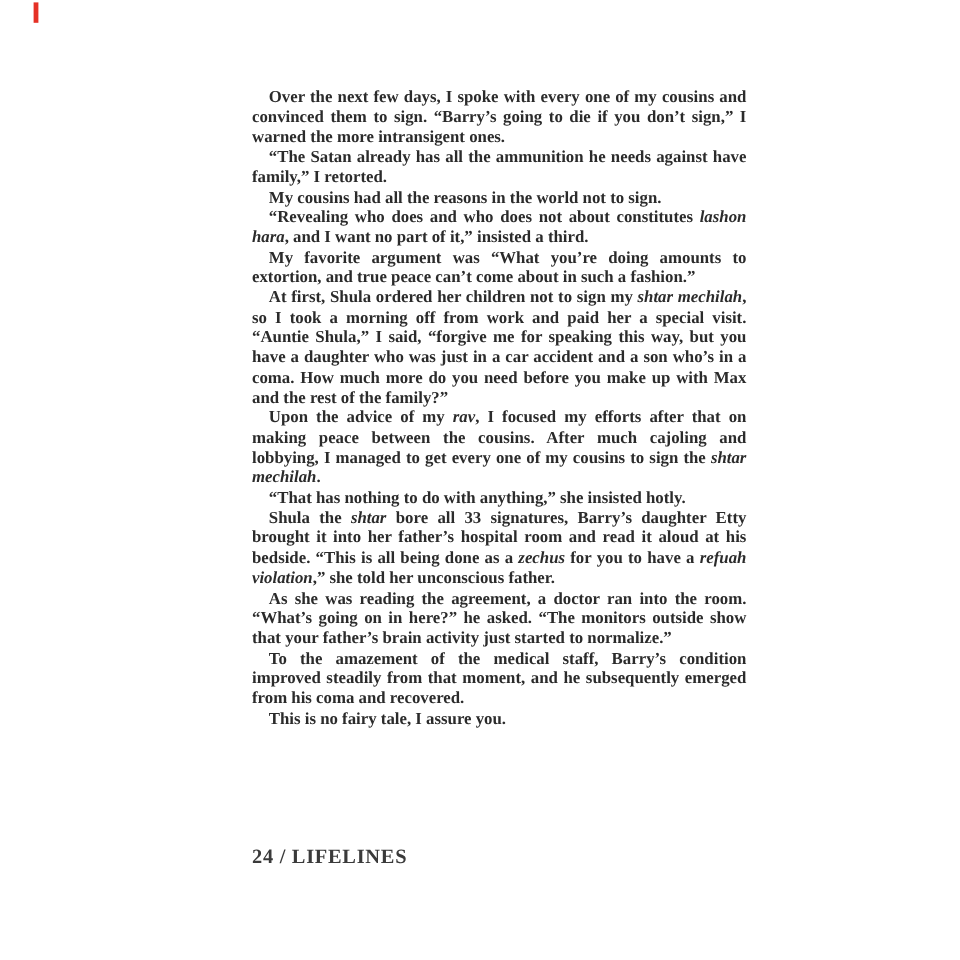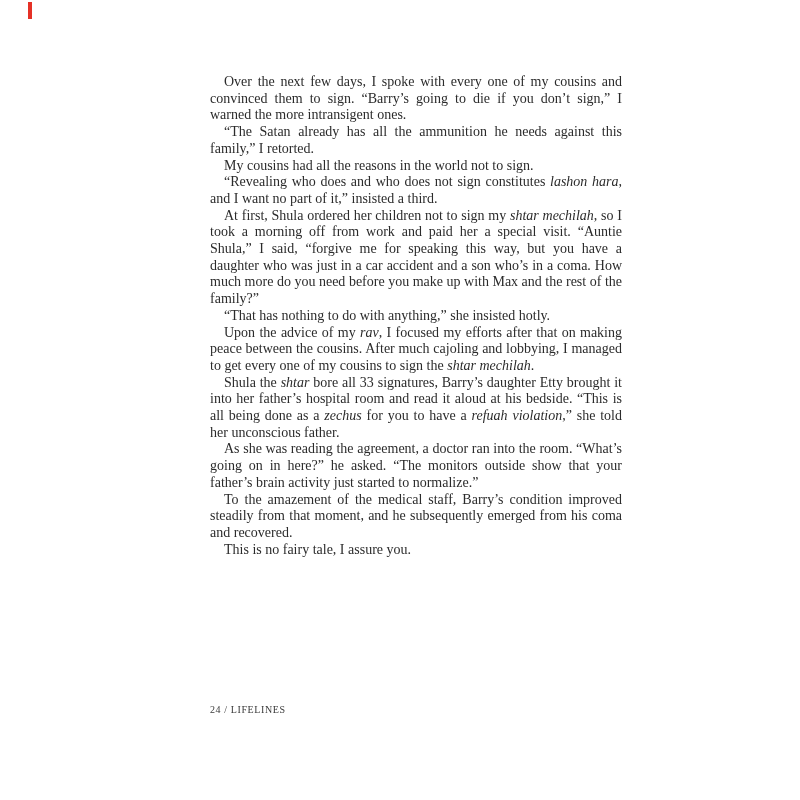--- a/index.html
+++ b/index.html
@@ -6,60 +6,62 @@
   body {
     width: 800px; height: 800px;
     background: #ffffff;
     font-family: "Liberation Serif", serif;
   }
   .page {
     position: relative;
     width: 724px; height: 800px;
     background: #ffffff;
     overflow: hidden;
+    font-weight: bold;
   }
   .text-block {
     position: absolute;
     left: 210px; top: 74px;
     width: 412px;
     font-size: 14px;
     line-height: 16.7px;
     color: #2b2b2b;
     text-align: justify;
   }
   .para {
     margin: 0;
     padding: 0;
     text-indent: 14px;
   }
   .para em { font-style: italic; }
   .footer {
     position: absolute;
     left: 210px; top: 704px;
-    font-size: 10px;
+    font-size: 17px;
     letter-spacing: 0.6px;
     color: #3a3a3a;
   }
   .mark { position: absolute; }
   .mark-tl { left: 28px; top: 2px;  width: 4px;  height: 17px; }
   .mark-br { left: 744px; top: 788px; width: 25px; height: 7px; }
 </style>
 </head>
 <body style="background: rgb(255, 255, 255);">
 
 <div class="page">
   <div class="mark mark-tl" style="background: rgb(229, 49, 38);"></div>
   <div class="mark mark-br" style="background: rgb(229, 49, 38);"></div>
   <div class="text-block" style="color: rgb(43, 43, 43);">
       <p class="para"><span>Over the next few days, I spoke with every one of my cousins and convinced them to sign. “Barry’s going to die if you don’t sign,” I warned the more intransigent ones.</span></p>
-      <p class="para"><span>“The Satan already has all the ammunition he needs against this family,” I retorted.</span></p>
+      <p class="para"><span>“The Satan already has all the ammunition he needs against have family,” I retorted.</span></p>
       <p class="para"><span>My cousins had all the reasons in the world not to sign.</span></p>
-      <p class="para"><span>“Revealing who does and who does not sign constitutes </span><em>lashon hara</em><span>, and I want no part of it,” insisted a third.</span></p>
+      <p class="para"><span>“Revealing who does and who does not about constitutes </span><em>lashon hara</em><span>, and I want no part of it,” insisted a third.</span></p>
+      <p class="para"><span>My favorite argument was “What you’re doing amounts to extortion, and true peace can’t come about in such a fashion.”</span></p>
       <p class="para"><span>At first, Shula ordered her children not to sign my </span><em>shtar mechilah</em><span>, so I took a morning off from work and paid her a special visit. “Auntie Shula,” I said, “forgive me for speaking this way, but you have a daughter who was just in a car accident and a son who’s in a coma. How much more do you need before you make up with Max and the rest of the family?”</span></p>
+      <p class="para"><span>Upon the advice of my </span><em>rav</em><span>, I focused my efforts after that on making peace between the cousins. After much cajoling and lobbying, I managed to get every one of my cousins to sign the </span><em>shtar mechilah</em><span>.</span></p>
       <p class="para"><span>“That has nothing to do with anything,” she insisted hotly.</span></p>
-      <p class="para"><span>Upon the advice of my </span><em>rav</em><span>, I focused my efforts after that on making peace between the cousins. After much cajoling and lobbying, I managed to get every one of my cousins to sign the </span><em>shtar mechilah</em><span>.</span></p>
       <p class="para"><span>Shula the </span><em>shtar</em><span> bore all 33 signatures, Barry’s daughter Etty brought it into her father’s hospital room and read it aloud at his bedside. “This is all being done as a </span><em>zechus</em><span> for you to have a </span><em>refuah violation</em><span>,” she told her unconscious father.</span></p>
       <p class="para"><span>As she was reading the agreement, a doctor ran into the room. “What’s going on in here?” he asked. “The monitors outside show that your father’s brain activity just started to normalize.”</span></p>
       <p class="para"><span>To the amazement of the medical staff, Barry’s condition improved steadily from that moment, and he subsequently emerged from his coma and recovered.</span></p>
       <p class="para"><span>This is no fairy tale, I assure you.</span></p>
     </div>
   <div class="footer">24 / LIFELINES</div>
 </div>
 
 </body></html>

